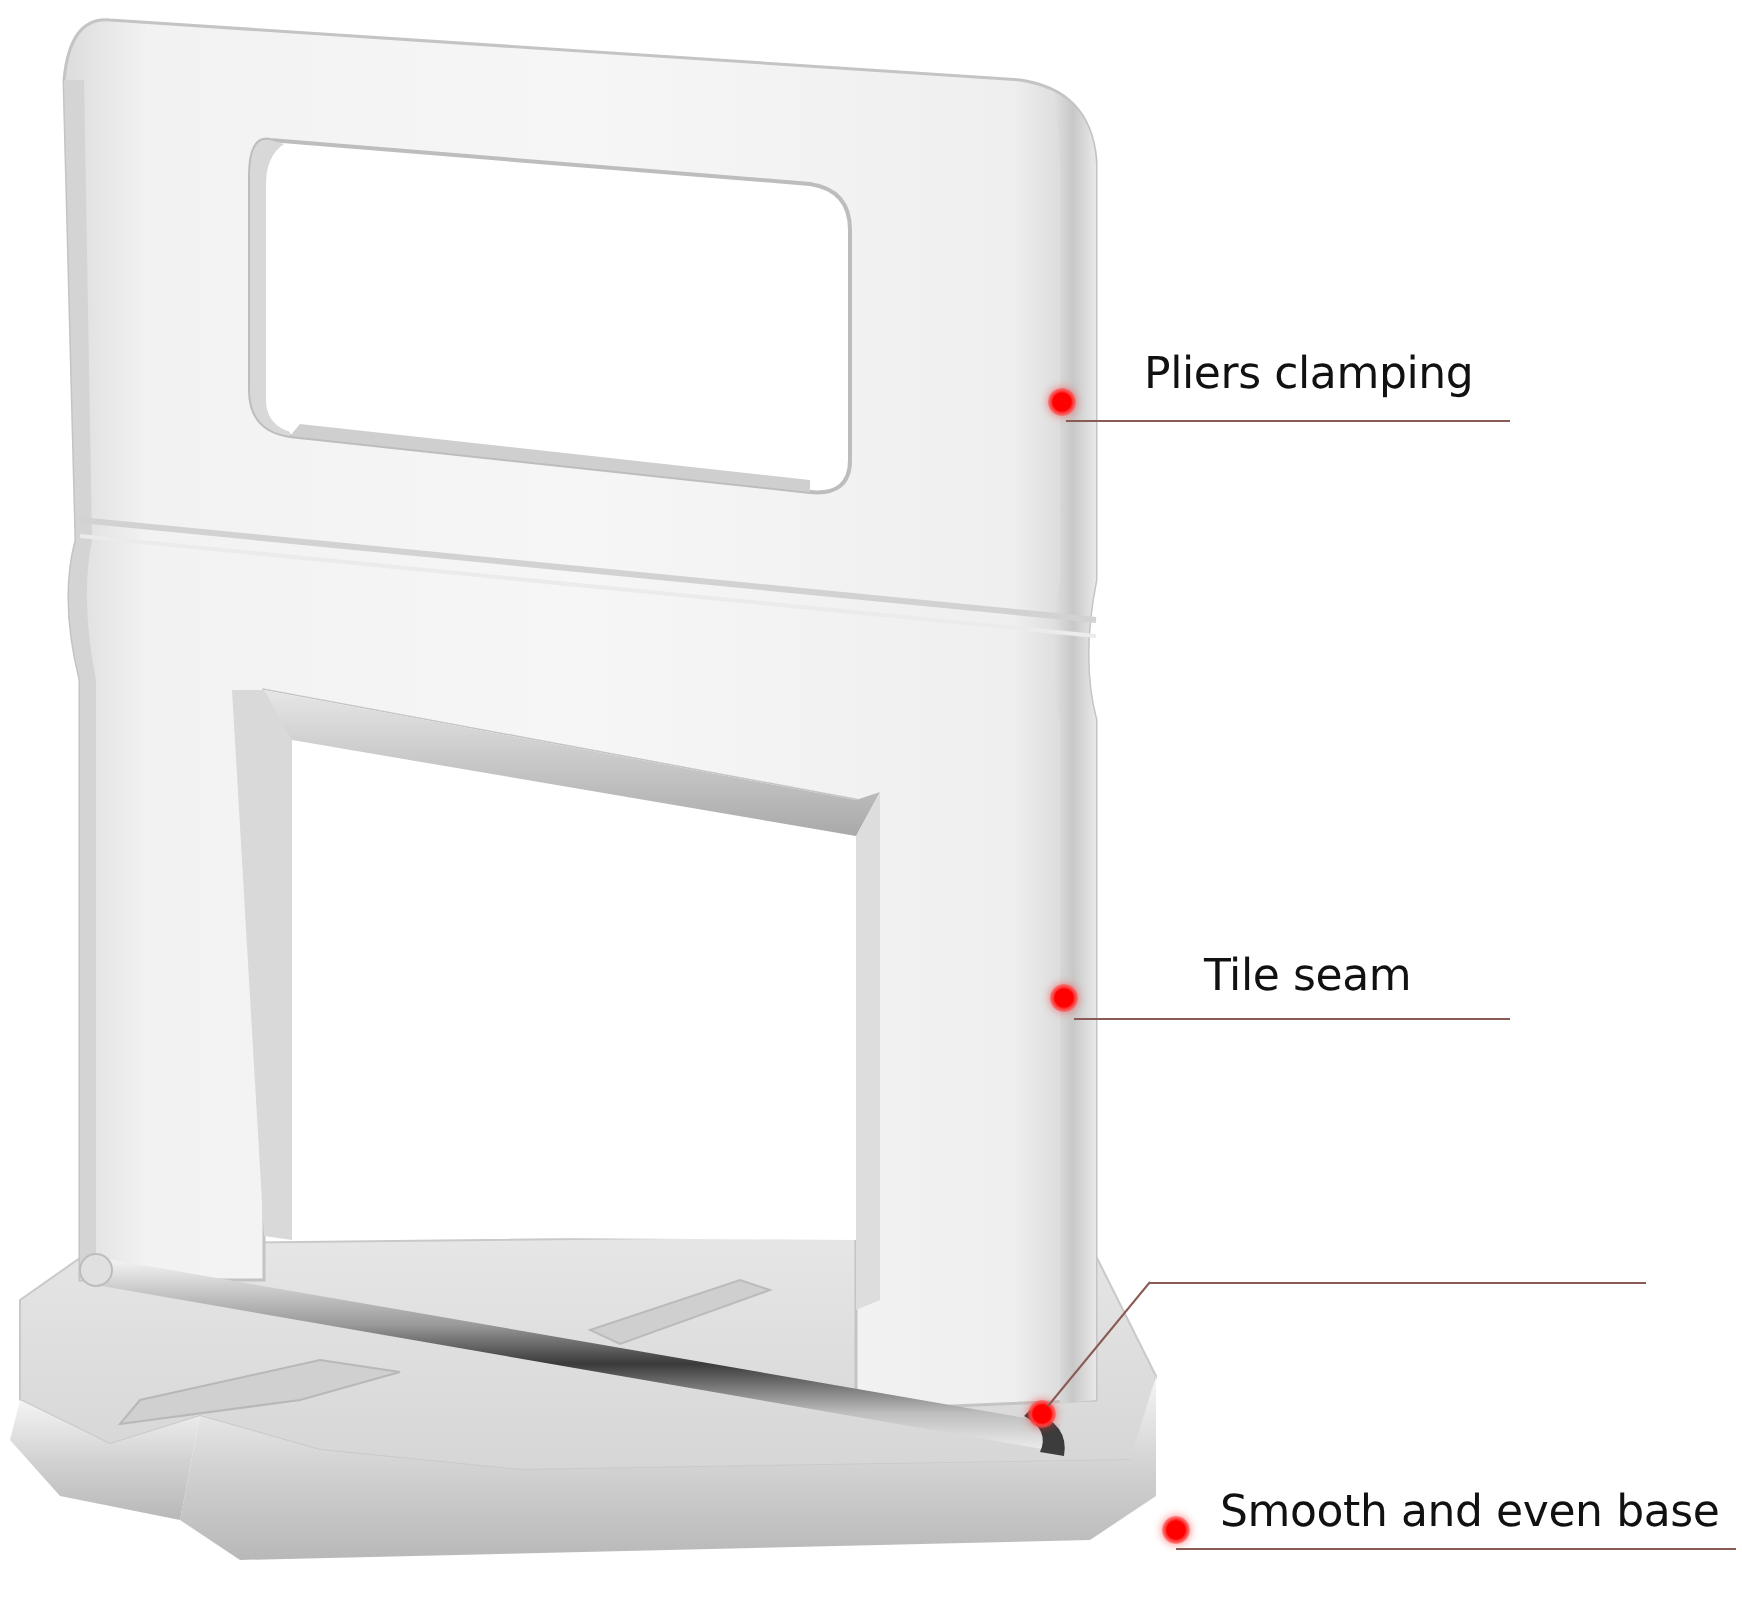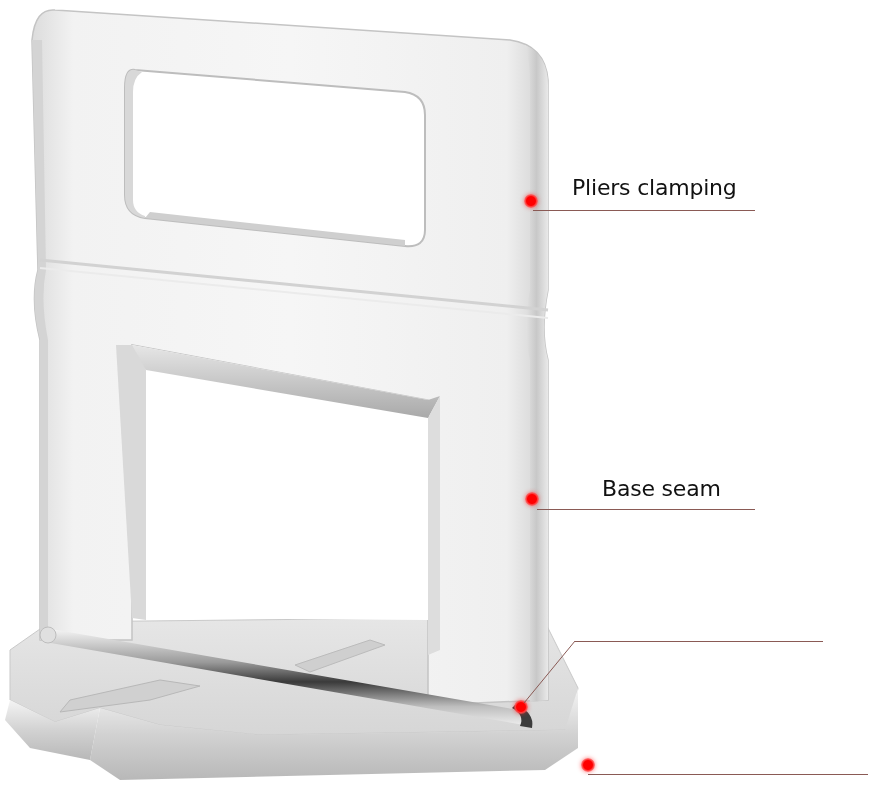--- a/index.html
+++ b/index.html
@@ -85,24 +85,25 @@
     <ellipse cx="48" cy="635" rx="8" ry="8" fill="#e0e0e0" stroke="#bdbdbd"></ellipse>
     <path d="M515,705 Q535,712 532,728 L520,726 Q525,715 512,708 Z" fill="#3c3c3c"></path>
   </svg>
 
   <div class="dot" style="left:531px; top:201px;"></div>
   <div class="leader" style="left:533px; top:210px; width:222px;"></div>
   <div class="label" style="left:572px; top:177px;">Pliers clamping</div>
 
   <div class="dot" style="left:532px; top:499px;"></div>
   <div class="leader" style="left:537px; top:509px; width:218px;"></div>
-  <div class="label" style="left:602px; top:478px;">Base seam</div>
+  <div class="label" style="left:602px; top:478px;">Tile seam</div>
 
   <div class="dot" style="left:521px; top:707px;"></div>
   <svg style="position:absolute; left:0; top:0;" width="871" height="800">
     <line x1="524" y1="703" x2="575" y2="641" stroke="#8a5a55" stroke-width="1"></line>
   </svg>
   <div class="leader" style="left:575px; top:641px; width:248px;"></div>
 
   <div class="dot" style="left:588px; top:765px;"></div>
   <div class="leader" style="left:588px; top:774px; width:280px;"></div>
+  <div class="label" style="left:610px; top:746px;">Smooth and even base</div>
 
 </div>
 
 </body></html>

